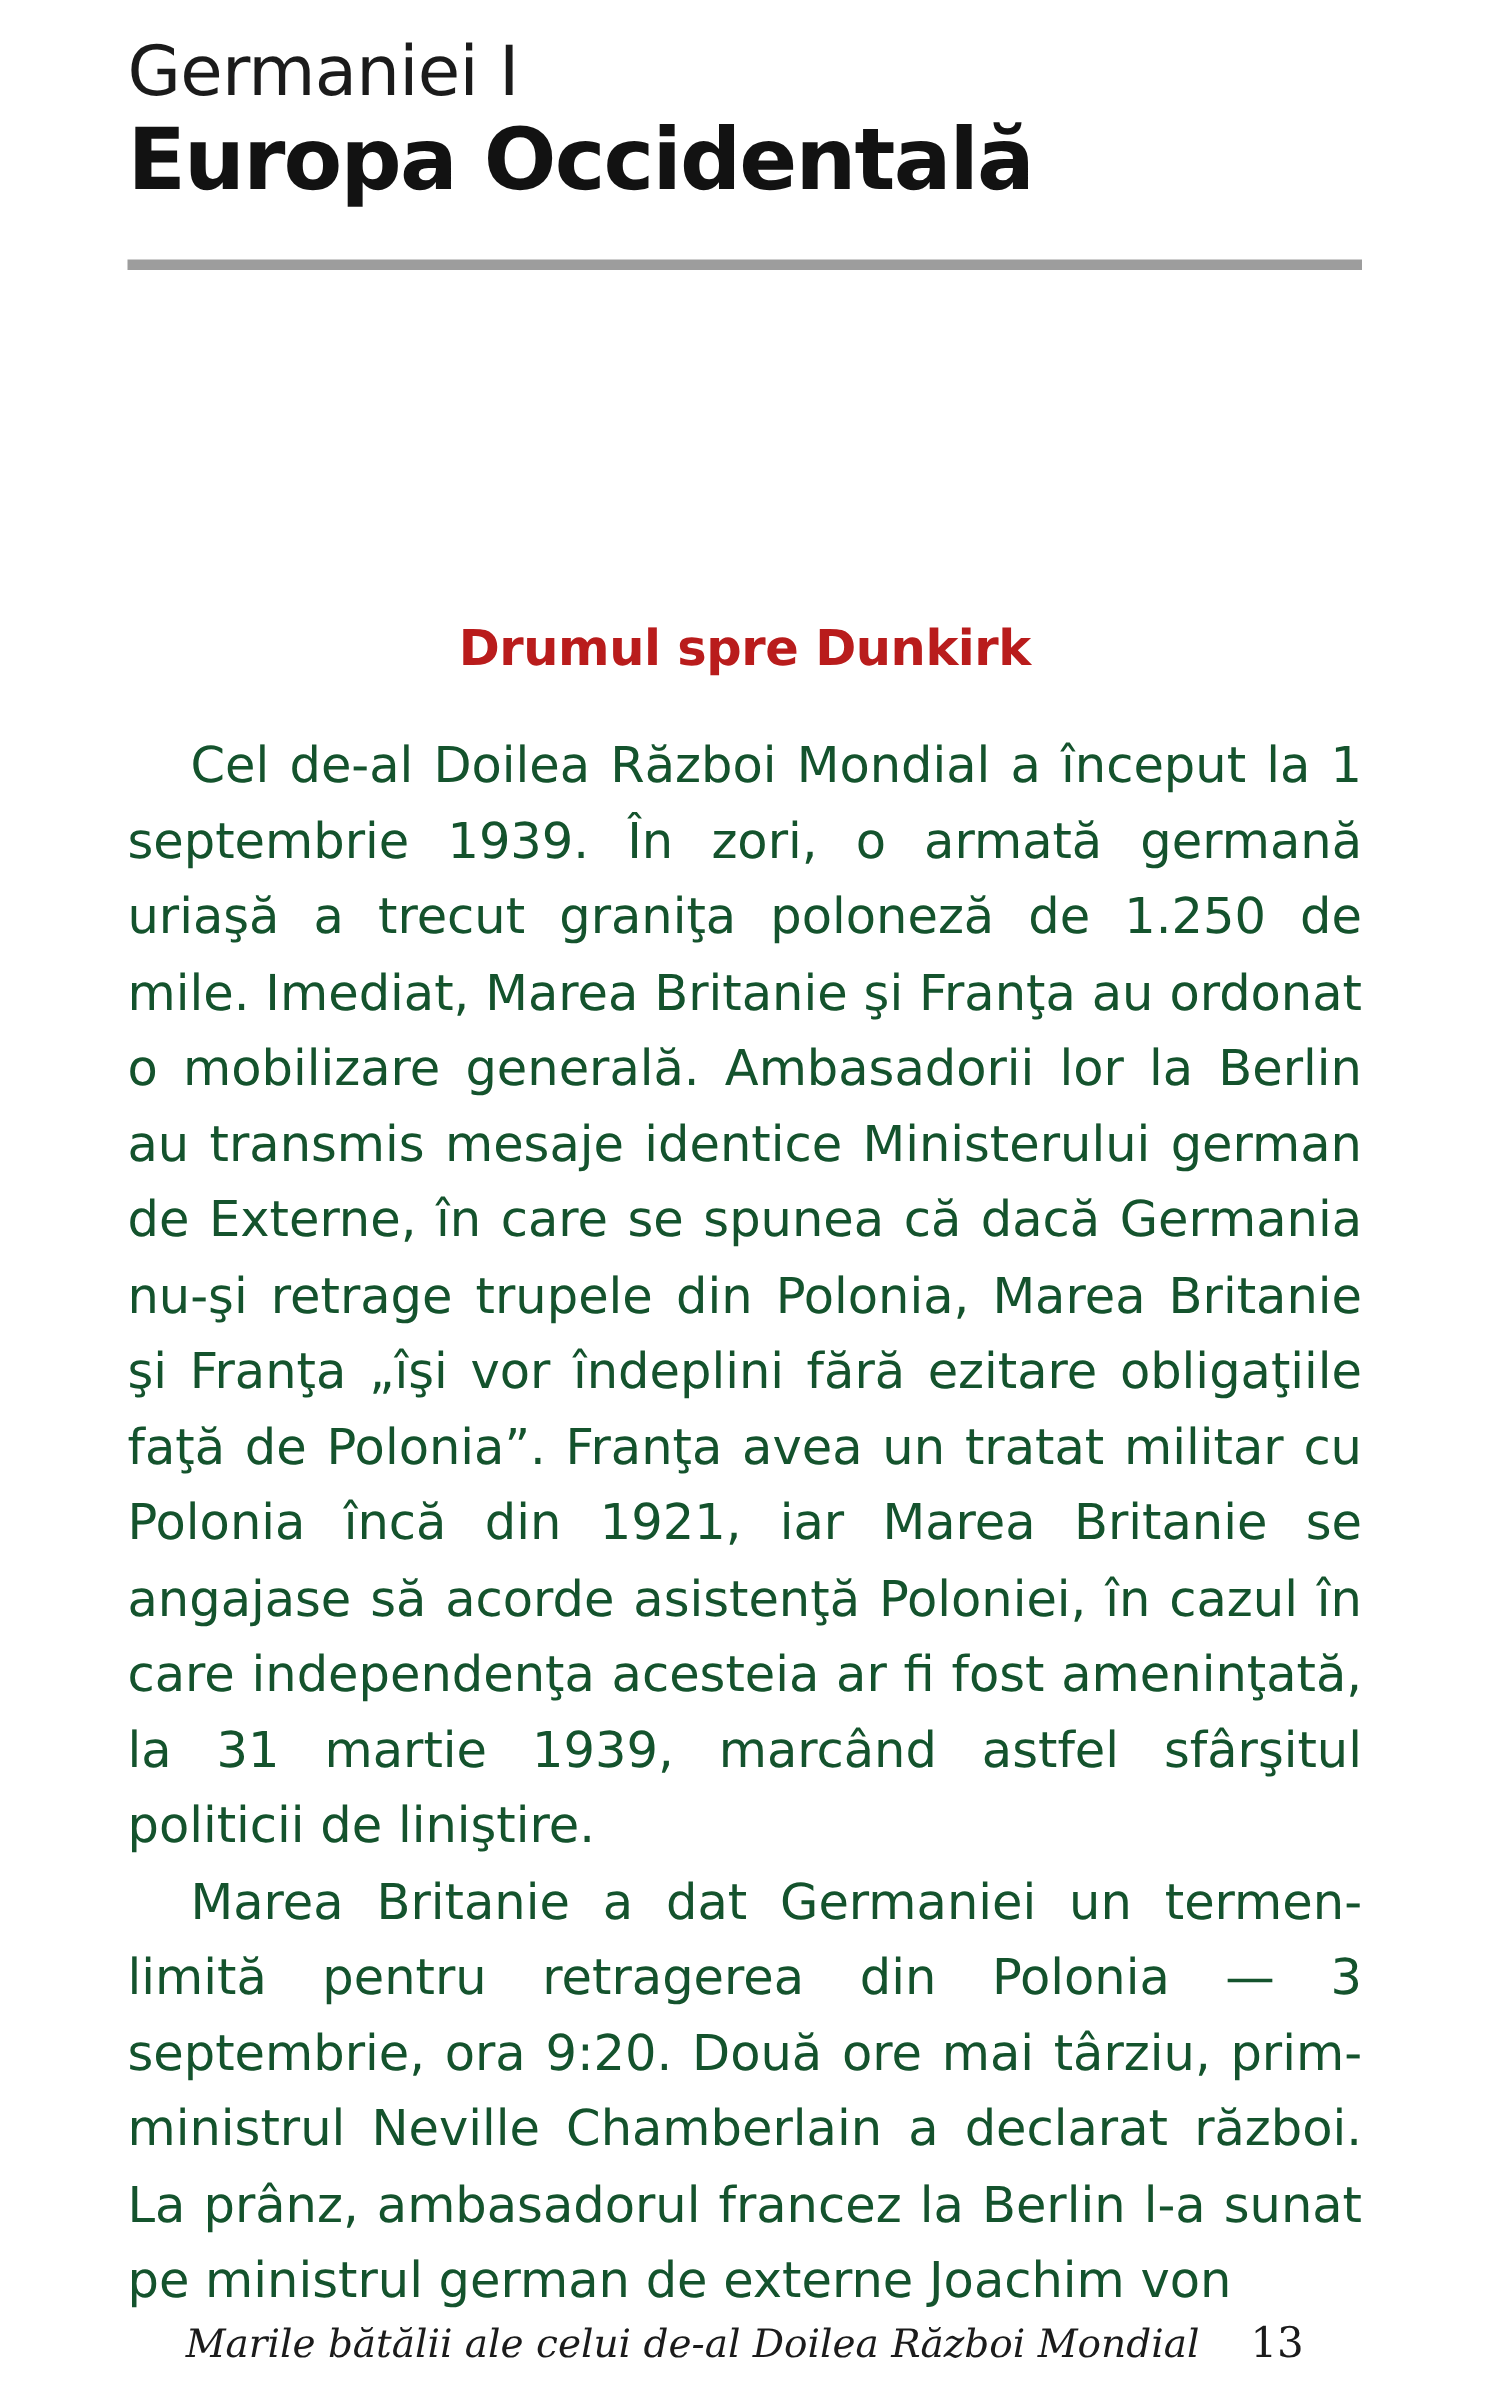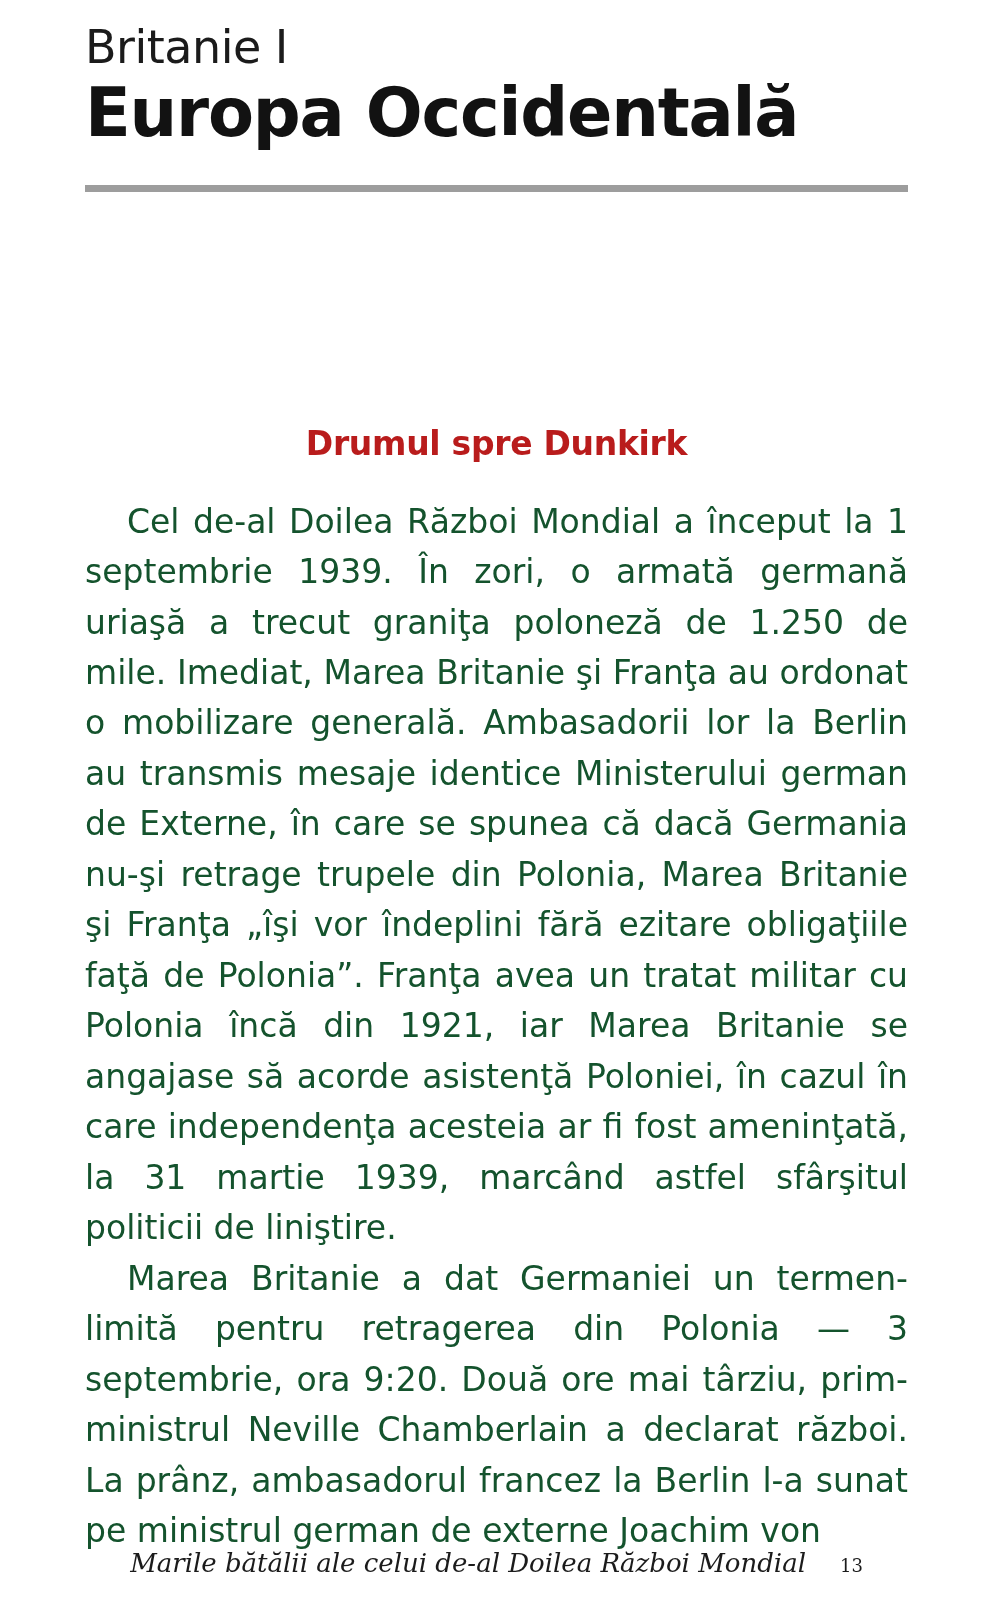--- a/index.html
+++ b/index.html
@@ -26,21 +26,21 @@
   }
   .chapter-label {
     font-size: 46px;
     line-height: 1.12;
     font-weight: 400;
     letter-spacing: -0.5px;
     color: #1b1b1b;
     margin: 0 0 2px 0;
   }
   .chapter-title {
-    font-size: 67px;
+    font-size: 57px;
     line-height: 1.12;
     font-weight: 700;
     letter-spacing: -1.2px;
     color: #121212;
     margin: 0;
   }
   .rule {
     margin-top: 34px;
     height: 7px;
     width: 100%;
@@ -81,32 +81,32 @@
   }
   .footer-title {
     font-family: "DejaVu Serif", serif;
     font-style: italic;
     font-size: 26px;
     color: #1b1b1b;
     white-space: nowrap;
   }
   .footer-page {
     font-family: "DejaVu Serif", serif;
-    font-size: 18px;
+    font-size: 28px;
     color: #1b1b1b;
     margin-left: 34px;
   }
 </style>
 </head>
 <body>
 
 <div class="page">
 
   <div class="chapter-head">
-    <div class="chapter-label">Britanie I</div>
+    <div class="chapter-label">Germaniei I</div>
     <h1 class="chapter-title">Europa Occidentală</h1>
   </div>
 
   <div class="rule"></div>
 
   <h2 class="section-title">Drumul spre Dunkirk</h2>
 
   <div class="body-text">
     <p class="indent">Cel de-al Doilea Război Mondial a început la 1 septembrie 1939. În zori, o armată germană uriaşă a trecut graniţa poloneză de 1.250 de mile. Imediat, Marea Britanie şi Franţa au ordonat o mobilizare generală. Ambasadorii lor la Berlin au transmis mesaje identice Ministerului german de Externe, în care se spunea că dacă Germania nu-şi retrage trupele din Polonia, Marea Britanie şi Franţa „îşi vor îndeplini fără ezitare obligaţiile faţă de Polonia”. Franţa avea un tratat militar cu Polonia încă din 1921, iar Marea Britanie se angajase să acorde asistenţă Poloniei, în cazul în care independenţa acesteia ar fi fost ameninţată, la 31 martie 1939, marcând astfel sfârşitul politicii de liniştire.</p>
     <p class="indent">Marea Britanie a dat Germaniei un termen-limită pentru retragerea din Polonia — 3 septembrie, ora 9:20. Două ore mai târziu, prim-ministrul Neville Chamberlain a declarat război. La prânz, ambasadorul francez la Berlin l-a sunat pe ministrul german de externe Joachim von</p>

